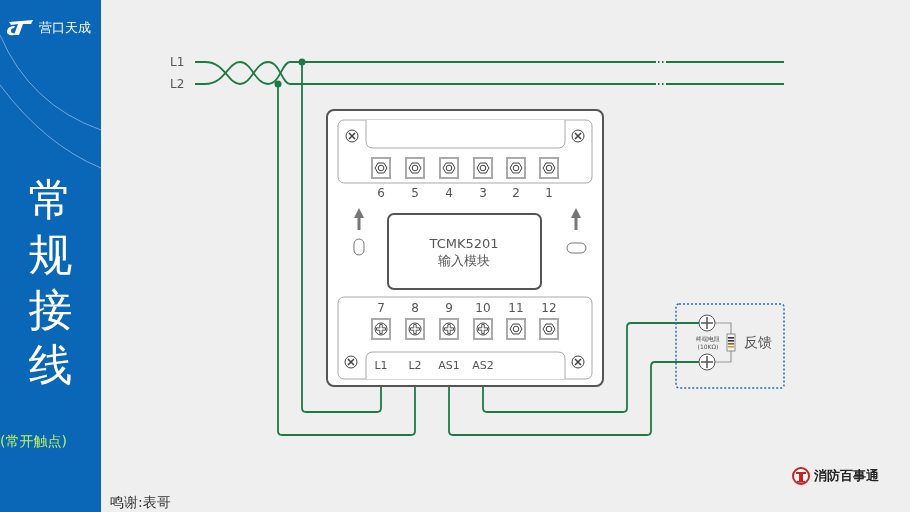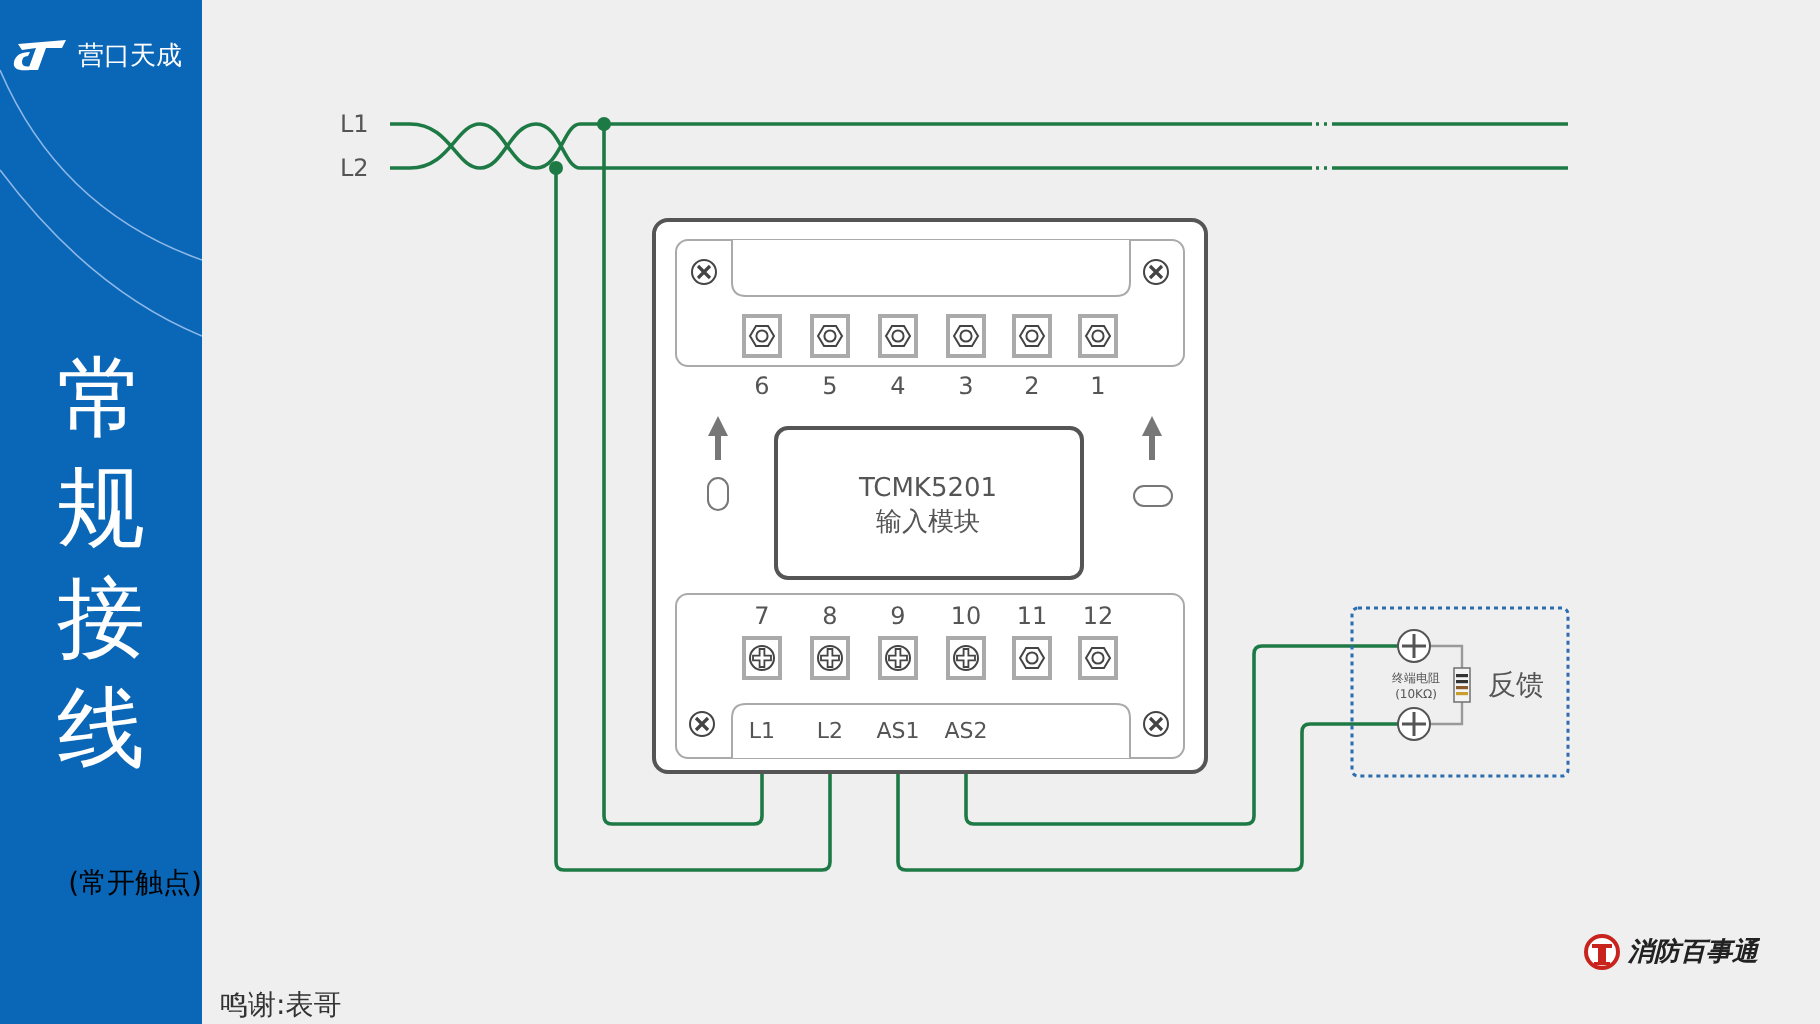--- a/index.html
+++ b/index.html
@@ -18,32 +18,32 @@
     color: #fff;
   }
   .brand-logo { width: 30px; height: 18px; }
   .brand-name { font-family: "DejaVu Sans", sans-serif; font-size: 13px; margin-left: 4px; letter-spacing: 0px; }
   .vtitle {
     position: absolute; left: 0; width: 101px; top: 172px;
     display: flex; flex-direction: column; align-items: center;
     color: #fff; font-family: "DejaVu Sans", sans-serif; font-size: 44px; line-height: 55px;
   }
   .vsub {
-    position: absolute; left: 0; width: 101px; top: 433px; text-align: right;
-    color: #000000; font-family: "DejaVu Sans", sans-serif; font-size: 14px;
+    position: absolute; left: 0; width: 101px; top: 433px; text-align: left;
+    color: #bef264; font-family: "DejaVu Sans", sans-serif; font-size: 14px;
   }
   .credit {
     position: absolute; left: 110px; top: 467px;
     color: #333; font-family: "DejaVu Sans", sans-serif; font-size: 14px; margin-top: 27px;
   }
   .logo-br {
     position: absolute; left: 792px; top: 467px; display: flex; align-items: center;
   }
   .logo-br .mark { width: 18px; height: 18px; }
-  .logo-br .txt { font-family: "DejaVu Sans", sans-serif; font-weight: bold; font-size: 13px; color: #222; margin-left: 4px; font-style: italic; }
+  .logo-br .txt { font-family: "DejaVu Sans", sans-serif; font-weight: bold; font-size: 13px; color: #222; margin-left: 4px; }
   svg.diagram { position: absolute; left: 0; top: 0; }
   .lbl { font-family: "DejaVu Sans", sans-serif; fill: #555; }
 </style>
 </head>
 <body>
 
 <div class="sidebar">
   <svg class="arcs" width="101" height="512">
     <path d="M0,35 Q30,105 101,130" fill="none" stroke="#8db8e6" stroke-width="0.8"></path>
     <path d="M0,85 Q45,145 101,168" fill="none" stroke="#8db8e6" stroke-width="0.8"></path>

